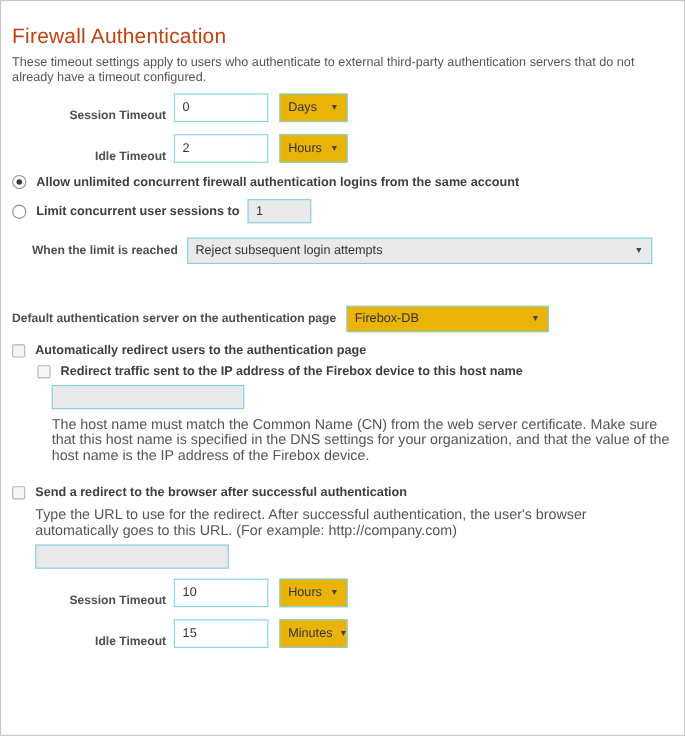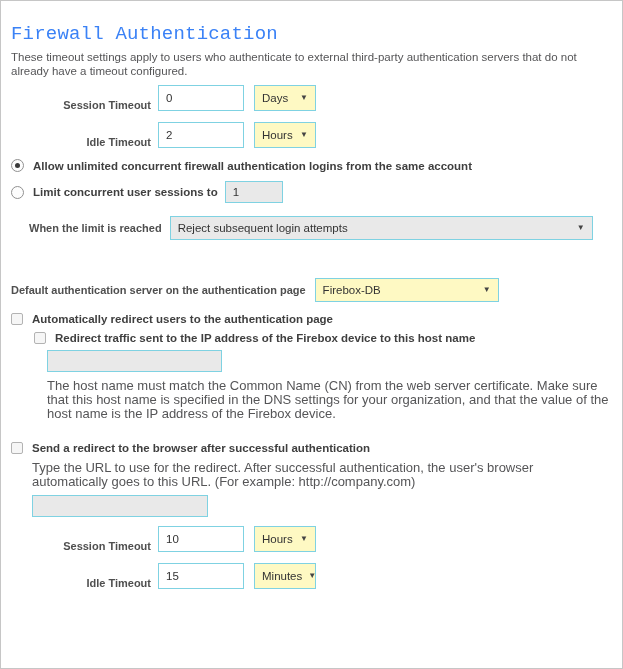--- a/index.html
+++ b/index.html
@@ -8,39 +8,39 @@
     font-family:"Liberation Sans","DejaVu Sans",sans-serif;
     background:#ffffff;
     border:1px solid #c6c6c6;
     color:#4a4a4a;
     overflow:hidden;
   }
   .page { padding:8px 10px 0 10px; }
 
   .breadcrumb { font-size:11px; color:#4d4d4d; }
 
-  h1.section-title { font-size:19px; font-weight:400; color:#3b82f6; margin-top:14px; letter-spacing:.2px;font-family:Liberation Mono, monospace; }
+  h1.section-title { font-size:19px; font-weight:400; color:#c2410c; margin-top:14px; letter-spacing:.2px; }
   h2.section-title { font-size:18px; font-weight:400; color:#515151; letter-spacing:.2px; }
 
   .desc { font-size:11.5px; line-height:14px; color:#555557; margin-top:5px; max-width:600px; }
   .note { font-size:11.5px; line-height:14px; color:#555557; }
   .note b { color:#3f3f3f; }
 
   
   .field-row { display:flex; align-items:flex-end; margin-bottom:11px; }
   .field-label { width:140px; margin-right:7px; text-align:right; font-size:11px; font-weight:700; color:#4f4f4f; }
 
   .tbox {
     height:26px; border:1px solid #7fd2e2; background:#fff; color:#333;
     font-size:11.5px; font-family:inherit; padding:0 7px; outline:none;
   }
   .tbox.w86 { width:86px; }
 
   .selectbox {
-    height:26px; border:1px solid #7fd2e2; background:#fef9c3; color:#333;
+    height:26px; border:1px solid #7fd2e2; background:#eab308; color:#333;
     font-size:11.5px; display:flex; align-items:center; justify-content:space-between;
     padding:0 7px; margin-left:10px; cursor:default;
   }
   .selectbox.w62 { width:62px; }
   .caret { font-size:8px; color:#444; line-height:1; margin-left:6px; }
 
   
   .opt-row { display:flex; align-items:center; font-size:11.5px; font-weight:700; color:#3f3f3f; }
   .radio {
     width:13px; height:13px; border:1px solid #919191; border-radius:50%;

